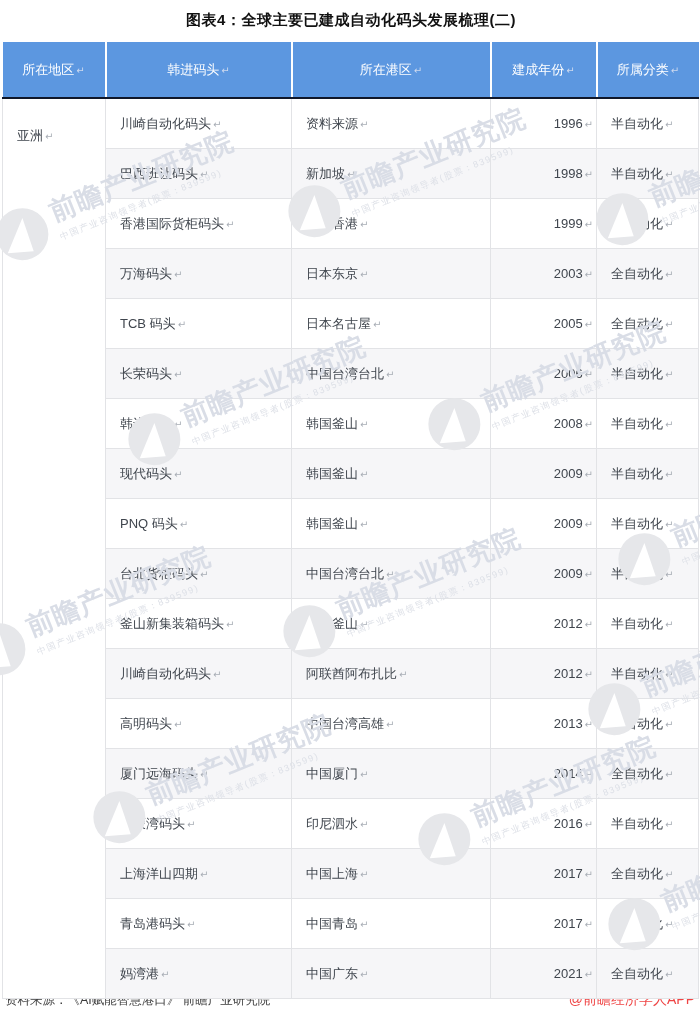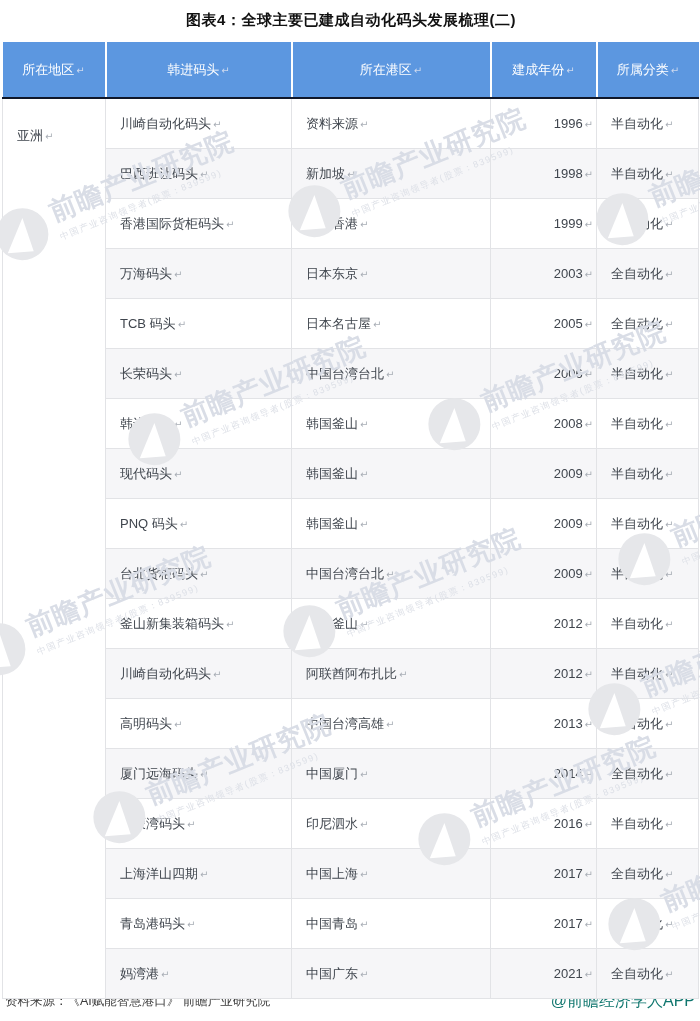--- a/index.html
+++ b/index.html
@@ -15,21 +15,21 @@
   thead .crlf{color:#cdd9ee;}
   tbody td{height:49px;border:1px solid #e2e3e6;font-size:13px;color:#3f454d;
         background:#ffffff;padding:0 0 0 14px;text-align:left;vertical-align:middle;}
   tbody tr.alt td{background:#f6f6f8;}
   td.region-cell{vertical-align:top;padding:28px 0 0 14px;background:#ffffff !important;}
   td.year-cell{text-align:right;padding:0 3px 0 0;margin-top:34px;}
   .crlf{font-size:10px;color:#a9aeb6;margin-left:2px;}
   .footer{position:absolute;top:991px;left:5px;width:690px;display:flex;
         justify-content:space-between;align-items:center;}
   .footer .src{font-size:12.5px;color:#3b3b3b;}
-  .footer .credit{font-size:16px;color:#0f766e;}
+  .footer .credit{font-size:14px;color:#ef4444;}
   
   .wm-layer{position:absolute;inset:0;overflow:hidden;pointer-events:none;z-index:5;}
   .wm{position:absolute;display:flex;align-items:flex-end;gap:8px;
         transform:rotate(-22deg);transform-origin:left bottom;}
   .wm-logo{width:52px;height:52px;border-radius:50%;background:#e6e7ea;position:relative;
         overflow:hidden;flex:none;}
   .wm-logo::after{content:"";position:absolute;left:10px;top:9px;width:0;height:0;
         border-style:solid;border-width:0 9px 34px 17px;
         border-color:transparent transparent #ffffff transparent;transform:rotate(18deg);}
   .wm-txt{display:flex;flex-direction:column;padding-bottom:2px;}

